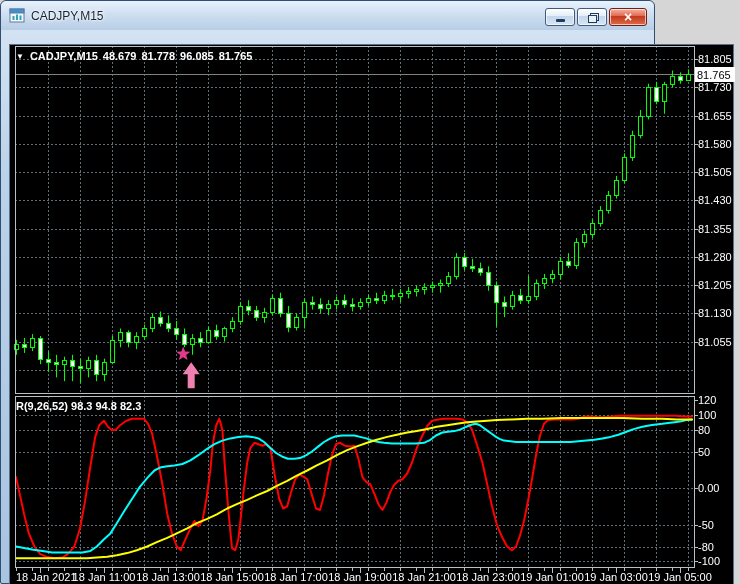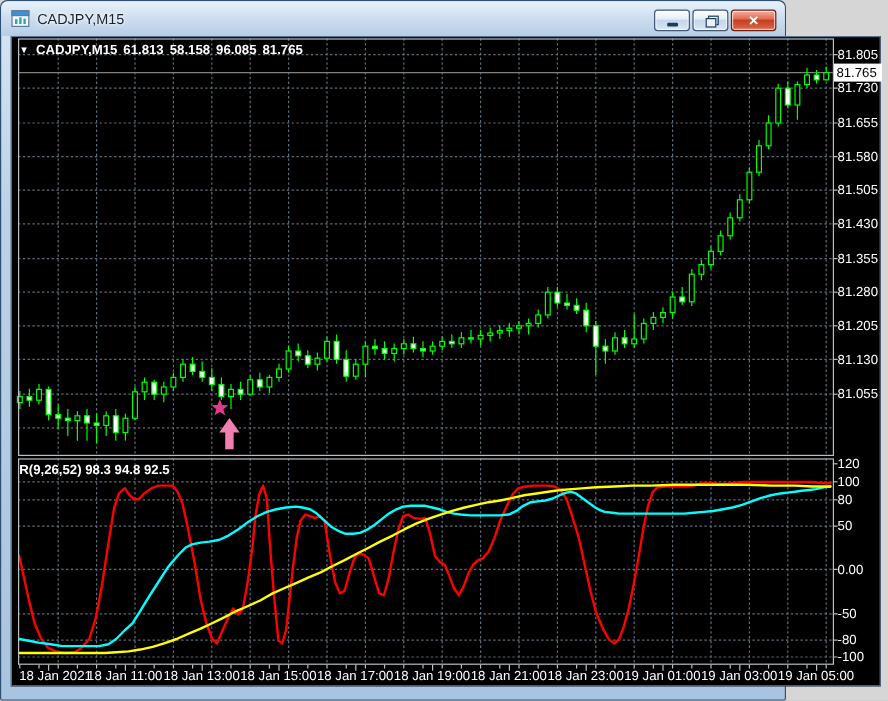--- a/index.html
+++ b/index.html
@@ -2,21 +2,21 @@
 <html><head>
 <meta charset="utf-8">
 <style>
   html,body{margin:0;padding:0;background:#d6d6d6;}
   *{box-sizing:border-box;}
   .window{
     position:relative;width:655px;height:584px;
     font-family:"Liberation Sans",sans-serif;
     background:linear-gradient(180deg,#d8e6f5 0%,#bcd2e8 30%,#a9c4e0 100%);
     border:1px solid #2e4e72;border-radius:6px 6px 2px 2px;
-    padding:29px 7px 13px 8px;
+    padding:43px 7px 13px 8px;
   }
   .titlebar{
     position:absolute;left:0;top:0;width:100%;height:29px;
     display:flex;align-items:center;
     background:linear-gradient(180deg,#e9f2fc 0%,#cfdff1 45%,#b7cde6 100%);
     border-radius:6px 6px 0 0;
   }
   .win-icon{width:16px;height:16px;margin:0 6px 0 8px;display:inline-block;}
   .title{font-size:12px;color:#16222e;text-shadow:0 0 4px #fff,0 0 2px #fff;}
   .win-buttons{position:absolute;right:7px;top:7px;display:flex;gap:2px;}
@@ -428,17 +428,17 @@
         <line x1="478.5" y1="523" x2="478.5" y2="528" stroke="#b9bfc4"></line>
         <text x="478" text-anchor="middle" y="536" font-size="11" fill="#ffffff">18 Jan 23:00</text>
         <line x1="542.5" y1="523" x2="542.5" y2="528" stroke="#b9bfc4"></line>
         <text x="542" text-anchor="middle" y="536" font-size="11" fill="#ffffff">19 Jan 01:00</text>
         <line x1="606.5" y1="523" x2="606.5" y2="528" stroke="#b9bfc4"></line>
         <text x="606" text-anchor="middle" y="536" font-size="11" fill="#ffffff">19 Jan 03:00</text>
         <line x1="670.5" y1="523" x2="670.5" y2="528" stroke="#b9bfc4"></line>
         <text x="670" text-anchor="middle" y="536" font-size="11" fill="#ffffff">19 Jan 05:00</text>
       </svg>
     <div class="ohlc-header">
-      <span class="dd">▼</span><span>CADJPY,M15</span><span>61.813</span><span>58.158</span><span>96.085</span><span>81.765</span>
+      <span class="dd">▼</span><span>CADJPY,M15</span><span>48.679</span><span>81.778</span><span>96.085</span><span>81.765</span>
     </div>
-    <div class="ind-header">R(9,26,52) 98.3 94.8 92.5</div>
+    <div class="ind-header">R(9,26,52) 98.3 94.8 82.3</div>
   </div>
 </div>
 
 </body></html>

